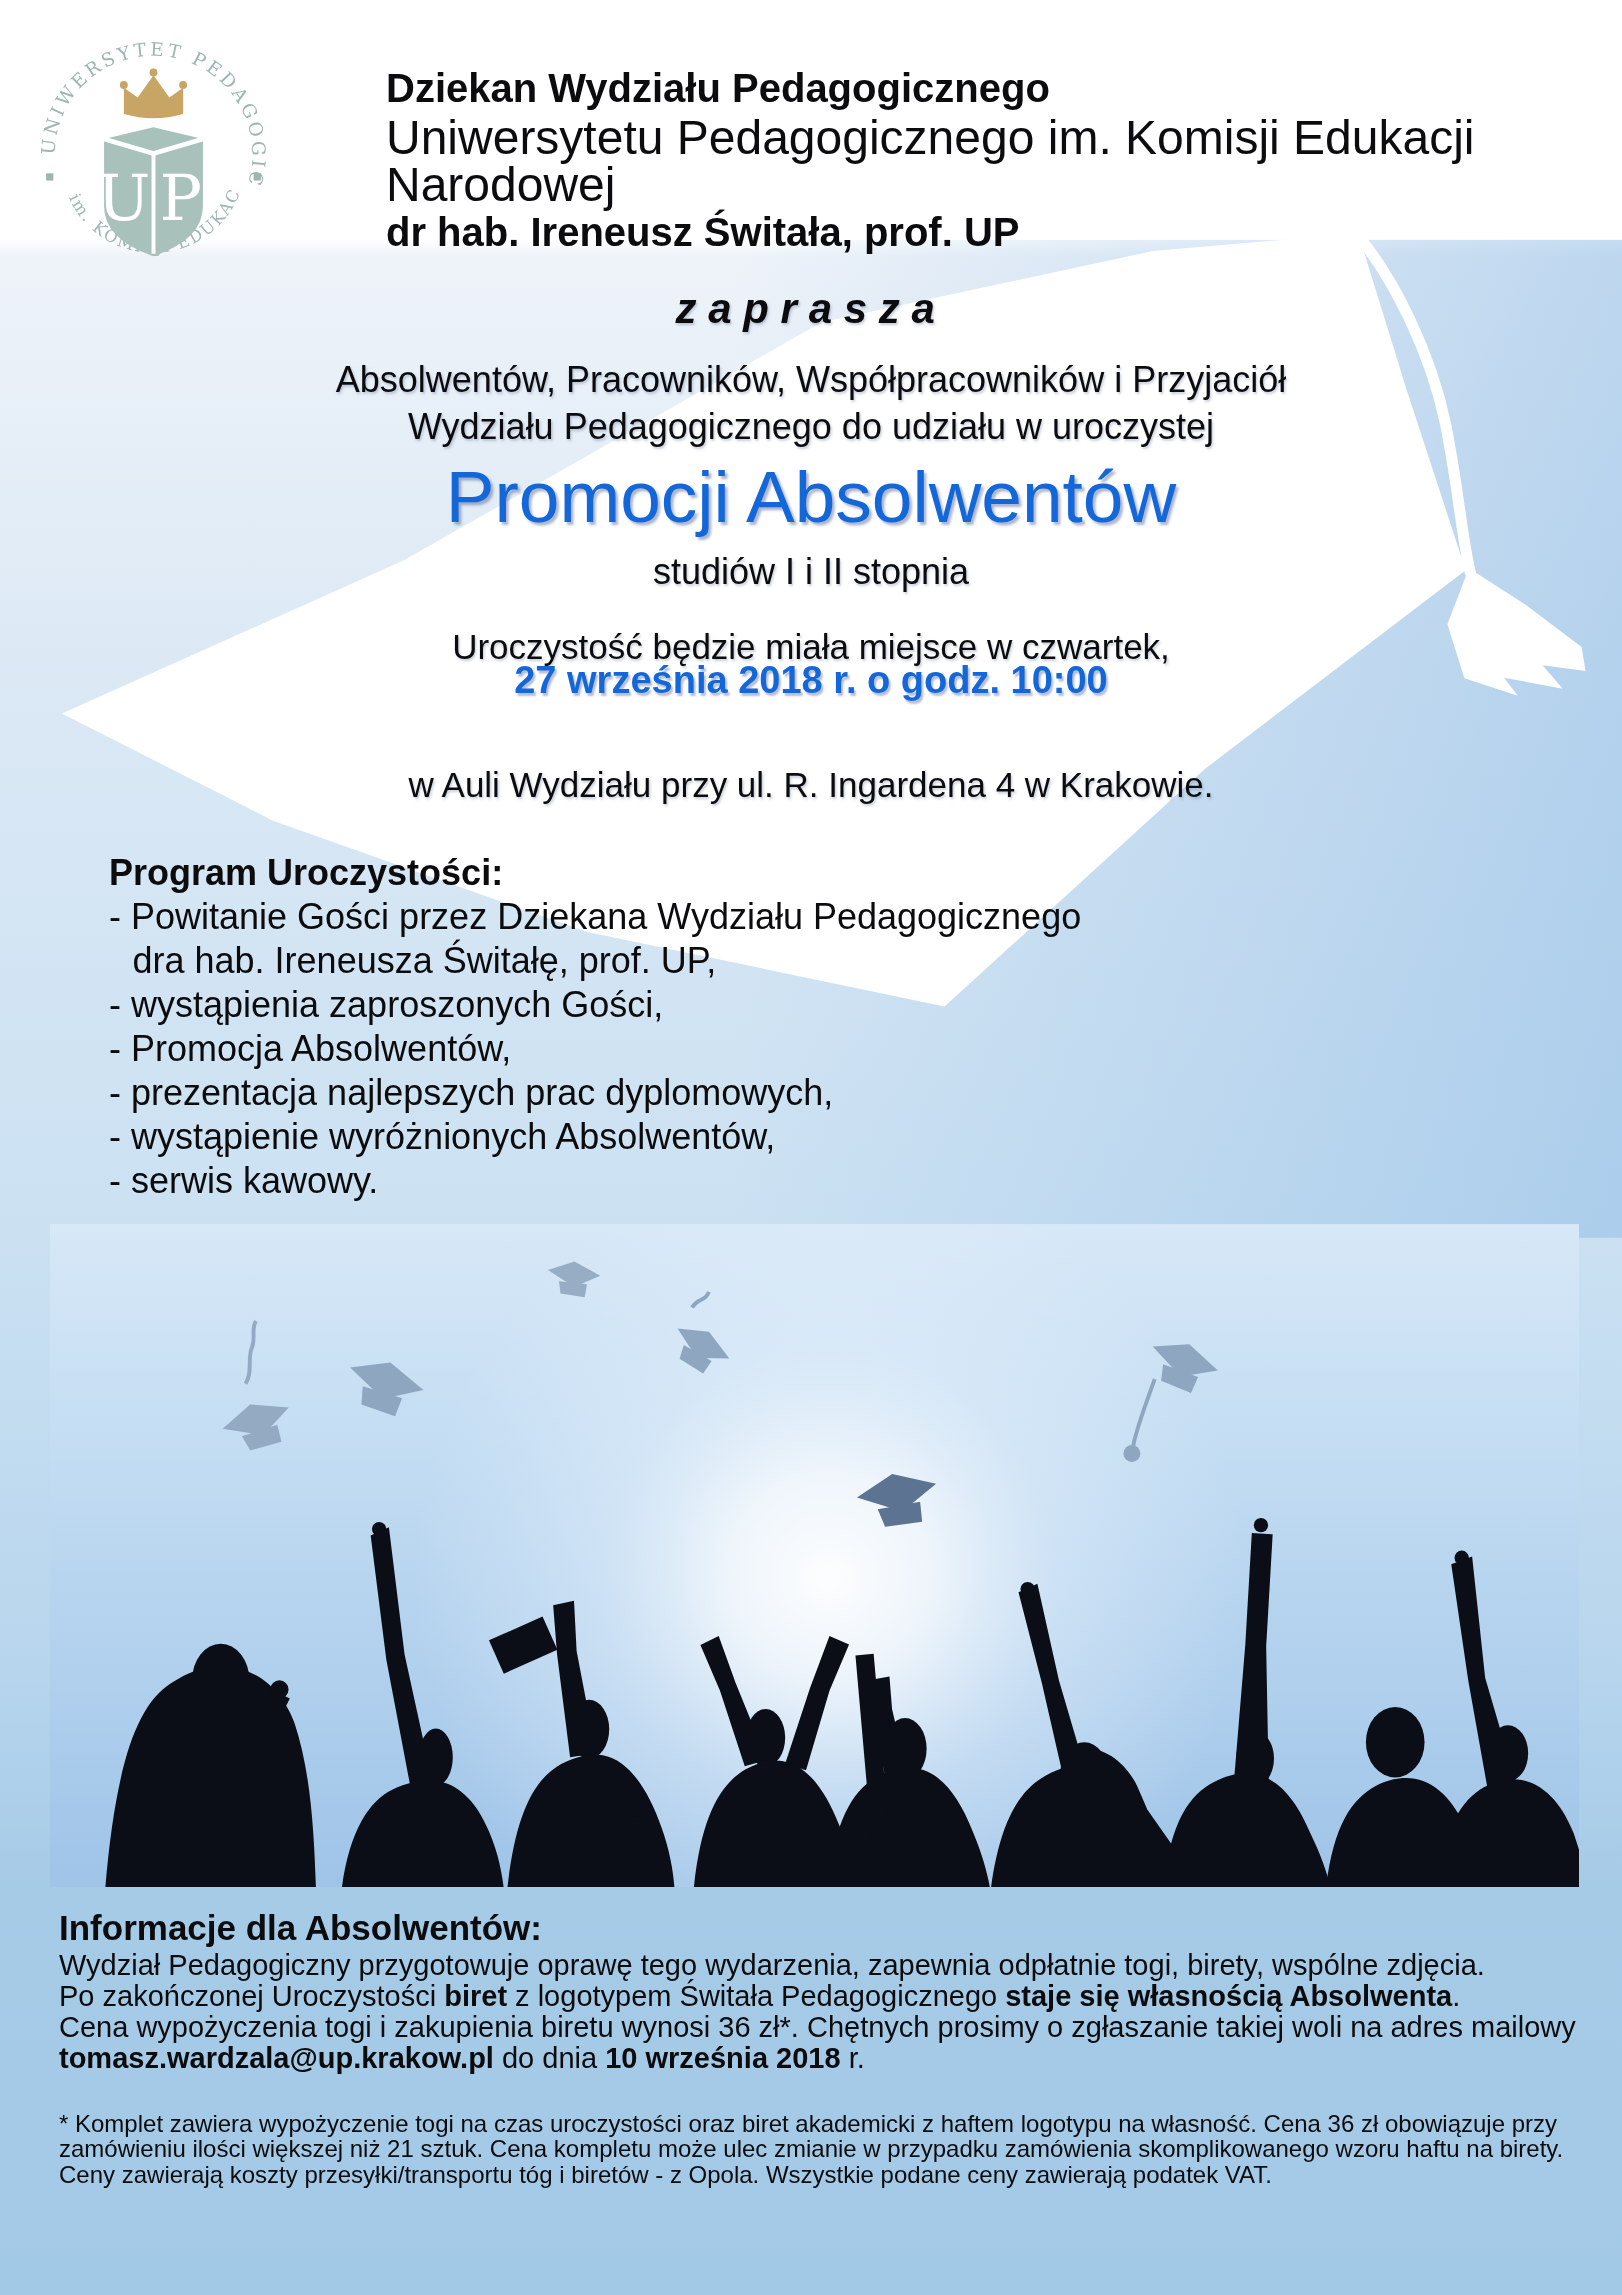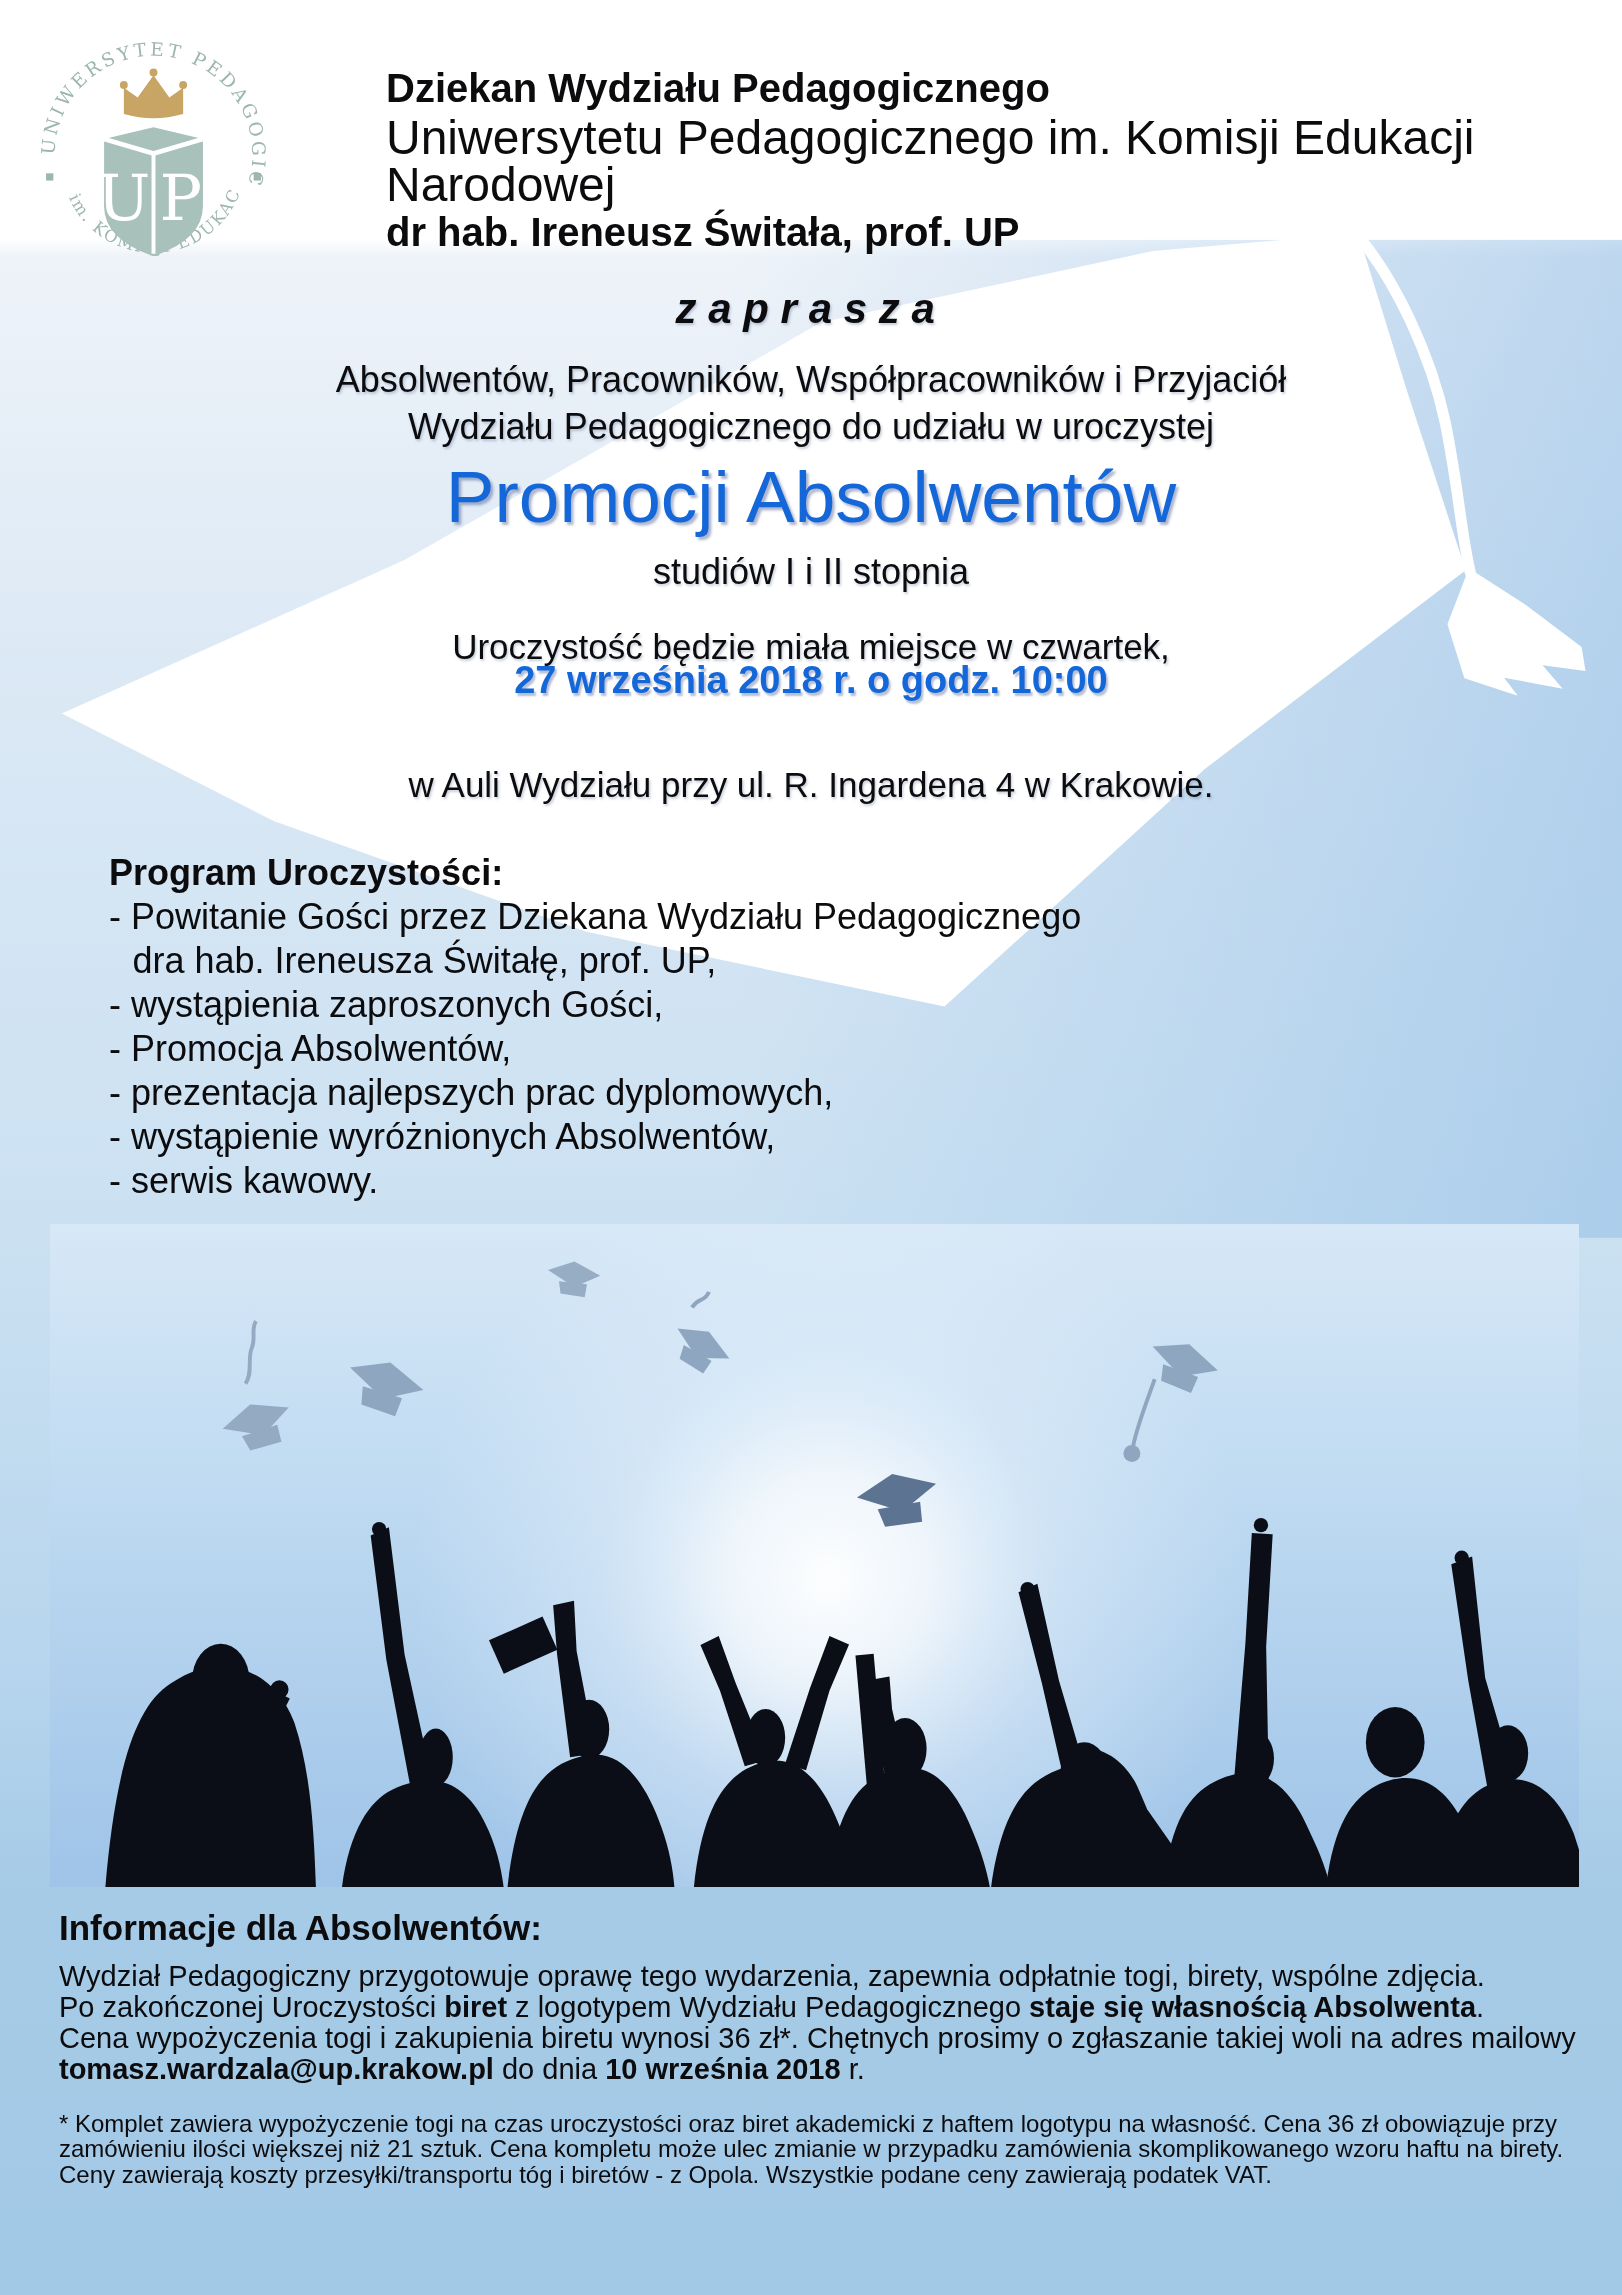--- a/index.html
+++ b/index.html
@@ -33,21 +33,21 @@
              text-shadow:2px 2.6px 2px rgba(50,70,130,.35);}
   .when-place{top:717px;font-size:35px;margin-top:48px;}
 
   .program{position:absolute;left:109px;top:851px;font-size:36px;line-height:44px;}
   .p-indent{padding-left:23.5px;}
 
   .photo{position:absolute;left:50px;top:1224px;width:1529px;height:663px;overflow:hidden;}
   .photo svg{display:block;}
 
   .info{position:absolute;left:59px;top:1908px;}
-  .info-h{font-size:35px;font-weight:bold;margin-bottom:13px;}
+  .info-h{font-size:35px;font-weight:bold;margin-bottom:2px;}
   .info-l{font-size:29px;line-height:31px;white-space:nowrap;}
   .footnote{position:absolute;left:59px;top:2111px;width:1521px;font-size:24px;line-height:25.4px;}
 </style>
 </head>
 <body>
 
 <svg class="decor" width="1622" height="1238" viewBox="0 0 2490 1900">
   <defs>
     <linearGradient id="tintH" x1="0" y1="0" x2="1" y2="0">
       <stop offset="0.45" stop-color="#8cbae4" stop-opacity="0"></stop>
@@ -214,21 +214,21 @@
           <path d="M2206,868 L2176,700 L2150,522 L2182,510 L2202,696 L2250,860 Z"></path>
           <circle cx="2166" cy="512" r="11"></circle>
         </g>
       </g>
     </svg>
   </figure>
 
   <section class="info">
     <div class="info-h">Informacje dla Absolwentów:</div>
     <div class="info-l">Wydział Pedagogiczny przygotowuje oprawę tego wydarzenia, zapewnia odpłatnie togi, birety, wspólne zdjęcia.</div>
-    <div class="info-l"><span>Po zakończonej Uroczystości </span><span class="b">biret</span><span> z logotypem Wydziału Pedagogicznego </span><span class="b">staje się własnością Absolwenta</span><span>.</span></div>
+    <div class="info-l"><span>Po zakończonej Uroczystości </span><span class="b">biret</span><span> z logotypem Świtała Pedagogicznego </span><span class="b">staje się własnością Absolwenta</span><span>.</span></div>
     <div class="info-l">Cena wypożyczenia togi i zakupienia biretu wynosi 36 zł*. Chętnych prosimy o zgłaszanie takiej woli na adres mailowy</div>
     <div class="info-l"><span class="b">tomasz.wardzala@up.krakow.pl</span><span> do dnia </span><span class="b">10 września 2018</span><span> r.</span></div>
   </section>
 
   <p class="footnote" style="margin:0">* Komplet zawiera wypożyczenie togi na czas uroczystości oraz biret akademicki z haftem logotypu na własność. Cena 36 zł obowiązuje przy zamówieniu ilości większej niż 21 sztuk. Cena kompletu może ulec zmianie w przypadku zamówienia skomplikowanego wzoru haftu na birety. Ceny zawierają koszty przesyłki/transportu tóg i biretów - z Opola. Wszystkie podane ceny zawierają podatek VAT.</p>
 
 </div>
 
 
 </body></html>

